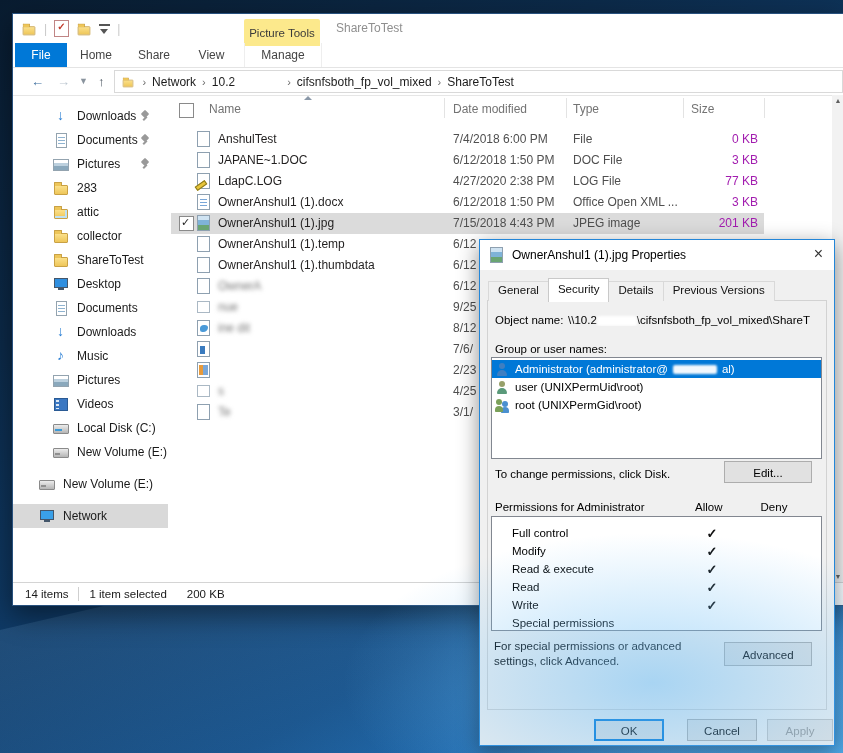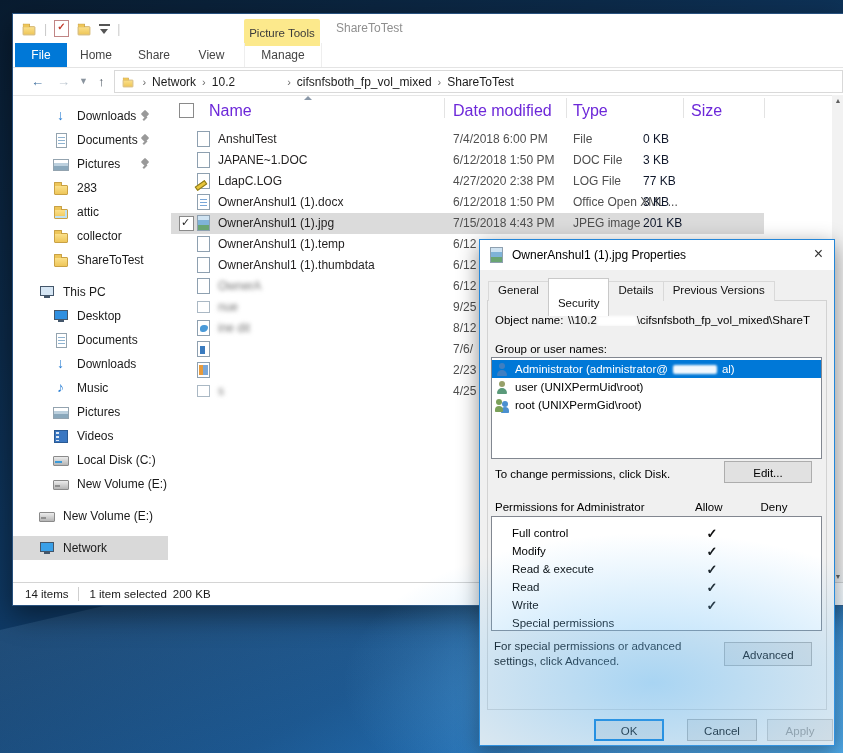--- a/index.html
+++ b/index.html
@@ -107,58 +107,58 @@
     background:repeating-linear-gradient(#fff 0 1px,#7aa7d8 1px 2px,#fff 2px 3px)}
   .fic.ic-table::after{content:"";position:absolute;left:1px;top:2px;width:9px;height:10px;
     background:linear-gradient(90deg,#e89a3a 0 45%,#7aa7d8 45% 100%)}
   .fic.ic-paint::after{content:"";position:absolute;left:2px;top:4px;width:8px;height:7px;background:#4a9ad8;
     border-radius:50% 40% 60% 30%}
   .fic.ic-file-blue::after{content:"";position:absolute;left:2px;bottom:2px;width:5px;height:8px;background:#3a7bbf}
   .fic.ic-file-sm{height:12px;margin-top:2px;border-color:#aab8c4}
 
   
   .filelist{position:absolute;left:158px;top:0;right:0;bottom:0}
-  .fl-header{position:relative;height:27px;color:#6d28d9;font-size:16px}
+  .fl-header{position:relative;height:27px;color:#737373;font-size:12px}
   .hdr-cb{position:absolute;left:8px;top:8px;width:13px;height:13px;border:1px solid #8a8a8a;background:#fff}
   .hdr-name{position:absolute;left:38px;top:7px}
   .hdr-date{position:absolute;left:282px;top:7px}
   .hdr-type{position:absolute;left:402px;top:7px}
   .hdr-size{position:absolute;left:520px;top:7px}
   .sort-caret{position:absolute;left:133px;top:1px;width:0;height:0;border-left:4px solid transparent;
     border-right:4px solid transparent;border-bottom:4px solid #8a98a8}
   .hsep{position:absolute;top:3px;height:20px;border-left:1px solid #e3e3e3}
   .rows{position:absolute;left:0;top:34px;right:0}
   .frow{position:relative;height:21px;font-size:12px;color:#211f1f;width:593px}
   .frow.selected{background:#dbdbdb}
   .cb{position:absolute;left:8px;top:3px;width:13px;height:13px;border:1px solid #8a8a8a;background:#fff;
     visibility:hidden}
   .frow.checked .cb{visibility:visible}
   .cb::after{content:"✓";position:absolute;left:1px;top:-1px;font-size:11px;color:#222}
   .frow .fic{position:absolute;left:26px;top:2px}
   .c-name{position:absolute;left:47px;top:3px;white-space:nowrap}
   .c-date{position:absolute;left:282px;top:3px;color:#4f4f4f;white-space:nowrap}
   .c-type{position:absolute;left:402px;top:3px;color:#4f4f4f;white-space:nowrap}
-  .c-size{position:absolute;left:472px;top:3px;width:95px;color:#0f172a;white-space:nowrap}
+  .c-size{position:absolute;left:492px;top:3px;width:95px;text-align:right;color:#a21caf;white-space:nowrap}
   .frow.redacted .c-name{filter:blur(2px);color:#777}
 
   .statusbar{position:absolute;left:0;right:0;bottom:0;height:22px;border-top:1px solid #d4d4d4;
     display:flex;align-items:center;font-size:11.5px;color:#1a1a1a;padding-left:12px;background:#fff}
   .st-div{height:14px;border-left:1px solid #cfcfcf;margin:0 10px}
 
   
   .dialog{position:absolute;left:479px;top:239px;width:354px;height:505px;background:#f0f0f0;
     border:1px solid #2386d8;box-shadow:0 6px 20px rgba(0,0,0,.45);font-size:11.5px;color:#000}
   .dlg-title{position:absolute;left:0;top:0;right:0;height:30px;background:#fff}
   .dlg-title .fic{position:absolute;left:10px;top:7px}
   .dlg-title-text{position:absolute;left:32px;top:8px;font-size:12px;color:#000;white-space:nowrap}
   .dlg-close{position:absolute;right:11px;top:5px;font-size:16px;color:#333;cursor:default}
   .dlg-tabs{position:absolute;left:8px;top:41px;display:flex;z-index:2}
   .dlg-tab{height:17px;padding:2px 9px 0;background:#f0f0f0;border:1px solid #d9d9d9;border-bottom:none;
     margin-right:-1px;font-size:11.5px;color:#111;cursor:default}
-  .dlg-tab.active{background:#fff;padding-top:18px;margin-top:-3px;height:19px;position:relative;z-index:3;
+  .dlg-tab.active{background:#fff;padding-top:4px;margin-top:-3px;height:19px;position:relative;z-index:3;
     border-color:#c9c9c9}
   .dlg-frame{position:absolute;left:7px;right:7px;top:60px;height:408px;border:1px solid #d2d2d2}
   .obj-label{position:absolute;left:15px;top:74px}
   .obj-value{position:absolute;left:88px;top:74px;right:10px;white-space:nowrap;overflow:hidden}
   .grp-label{position:absolute;left:15px;top:103px}
   .grp-box{position:absolute;left:11px;top:117px;width:331px;height:102px;background:#fff;
     border:1px solid #828790;box-sizing:border-box;padding-top:2px;overflow:hidden}
   .group-row{display:flex;align-items:center;height:18px;padding-left:3px;gap:5px;white-space:nowrap}
   .group-row.selected{background:#0078d7;color:#fff}
   .group-row .redact{display:none}
@@ -274,25 +274,20 @@
     <span>collector</span>
 
   </div>
 
   <div class="side-item indent">
     <span class="ic ic-folder"></span>
     <span>ShareToTest</span>
 
   </div>
 
-  <div class="side-item gap">
-    <span class="ic ic-thispc"></span>
-    <span>This PC</span>
-
-  </div>
 
   <div class="side-item indent">
     <span class="ic ic-desktop"></span>
     <span>Desktop</span>
 
   </div>
 
   <div class="side-item indent">
     <span class="ic ic-document"></span>
     <span>Documents</span>
@@ -476,29 +471,37 @@
 
   <div class="frow redacted">
 
     <span class="fic ic-file-sm"></span>
     <span class="c-name">s</span>
     <span class="c-date">4/25</span>
     <span class="c-type"></span>
     <span class="c-size"></span>
   </div>
 
+  <div class="frow redacted">
+
+    <span class="fic ic-file"></span>
+    <span class="c-name">Te</span>
+    <span class="c-date">3/1/</span>
+    <span class="c-type"></span>
+    <span class="c-size"></span>
+  </div>
 </div>
       </div>
     </div>
 
     <div class="statusbar">
       <span>14 items</span>
       <span class="st-div"></span>
       <span>1 item selected</span>
-      <span style="margin-left:6px">200 KB</span>
+      <span style="margin-left:20px">200 KB</span>
     </div>
   </div>
 
   <div class="dialog">
     <div class="dlg-title">
       <span class="fic ic-image"></span>
       <span class="dlg-title-text">OwnerAnshul1 (1).jpg Properties</span>
       <span class="dlg-close">×</span>
     </div>
 

